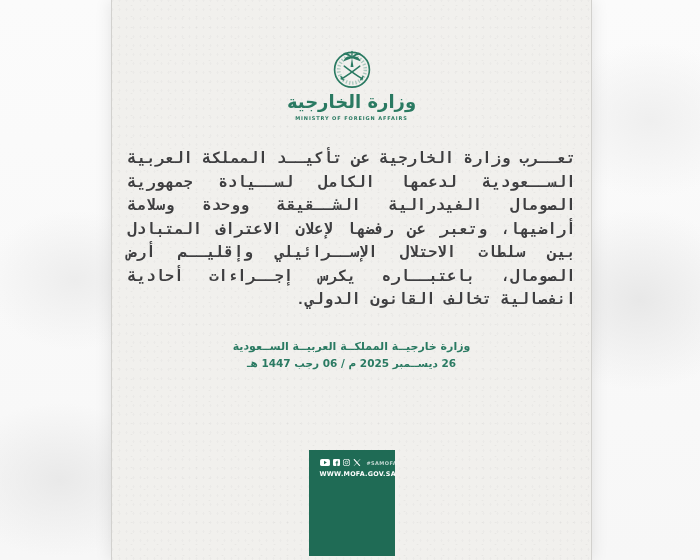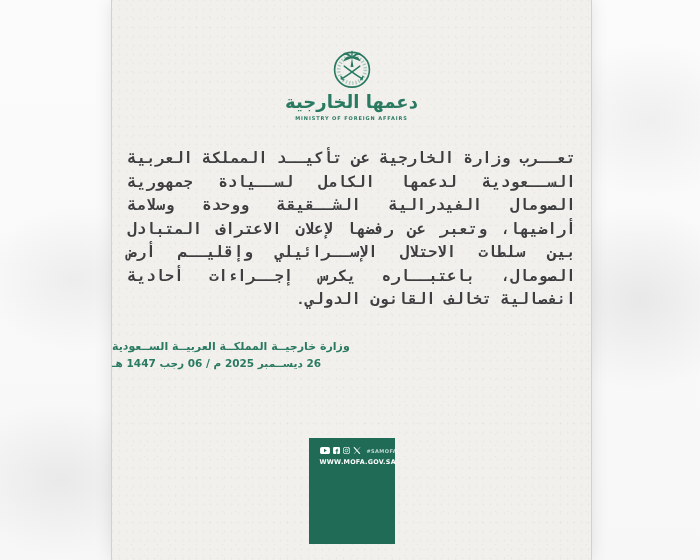--- a/index.html
+++ b/index.html
@@ -36,27 +36,27 @@
     letter-spacing:0.9px;
   }
   .statement{
     direction:rtl;width:448px;margin:27px auto 0;
     color:#3e3e40;font-weight:bold;font-size:15.5px;line-height:23.5px;
     text-align:justify;
     font-family:Liberation Mono, monospace;
   }
   .statement p{margin:0 0 26px 0;}
   .signature{
-    direction:rtl;text-align:left;color:#2a7a62;font-weight:bold;
+    direction:rtl;text-align:center;color:#2a7a62;font-weight:bold;
     margin-top:12px;
   }
   .sig-issuer{font-size:11px;line-height:16px;}
   .sig-date{font-size:10.5px;line-height:16px;}
   .footer-block{
-    position:absolute;bottom:16px;left:50%;transform:translateX(-50%);
+    position:absolute;bottom:4px;left:50%;transform:translateX(-50%);
     width:86px;height:106px;background:#1f6b55;
     box-sizing:border-box;padding:9px 10px 0 11px;
   }
   .social-row{display:flex;align-items:center;gap:3px;}
   .social-row .icon{display:flex;align-items:center;}
   .hashtag{
     font-size:5px;font-weight:bold;color:rgba(255,255,255,0.72);
     margin-left:3px;letter-spacing:0.4px;
   }
   .website{
@@ -81,21 +81,21 @@
         <path d="M24 14 v-6"></path>
       </g>
       <path d="M24 15 l-1.6 10 h3.2 Z" fill="#2a7a62"></path>
       <g stroke="#2a7a62" fill="none" stroke-width="1.6" stroke-linecap="round">
         <path d="M12.5 38 Q21 33 32.5 24"></path>
         <path d="M35.5 38 Q27 33 15.5 24"></path>
         <path d="M12 35.5 l2.5 3.5"></path>
         <path d="M36 35.5 l-2.5 3.5"></path>
       </g>
     </svg>
-    <div class="logo-ar">دعمها الخارجية</div>
+    <div class="logo-ar">وزارة الخارجية</div>
     <div class="logo-en">MINISTRY OF FOREIGN AFFAIRS</div>
   </div>
 
   <div class="statement">
     <p>تعــرب وزارة الخارجية عن تأكيــد المملكة العربية الســعودية لدعمها الكامل لســيادة جمهورية الصومال الفيدرالية الشــقيقة ووحدة وسلامة أراضيها، وتعبر عن رفضها لإعلان الاعتراف المتبادل بين سلطات الاحتلال الإســرائيلي وإقليــم أرض الصومال، باعتبــاره يكرس إجــراءات أحادية انفصالية تخالف القانون الدولي.</p>
   </div>
 
   <div class="signature">
     <div class="sig-issuer">وزارة خارجيــة المملكــة العربيــة الســعودية</div>
     <div class="sig-date">26 ديســمبر 2025 م / 06 رجب 1447 هـ</div>

